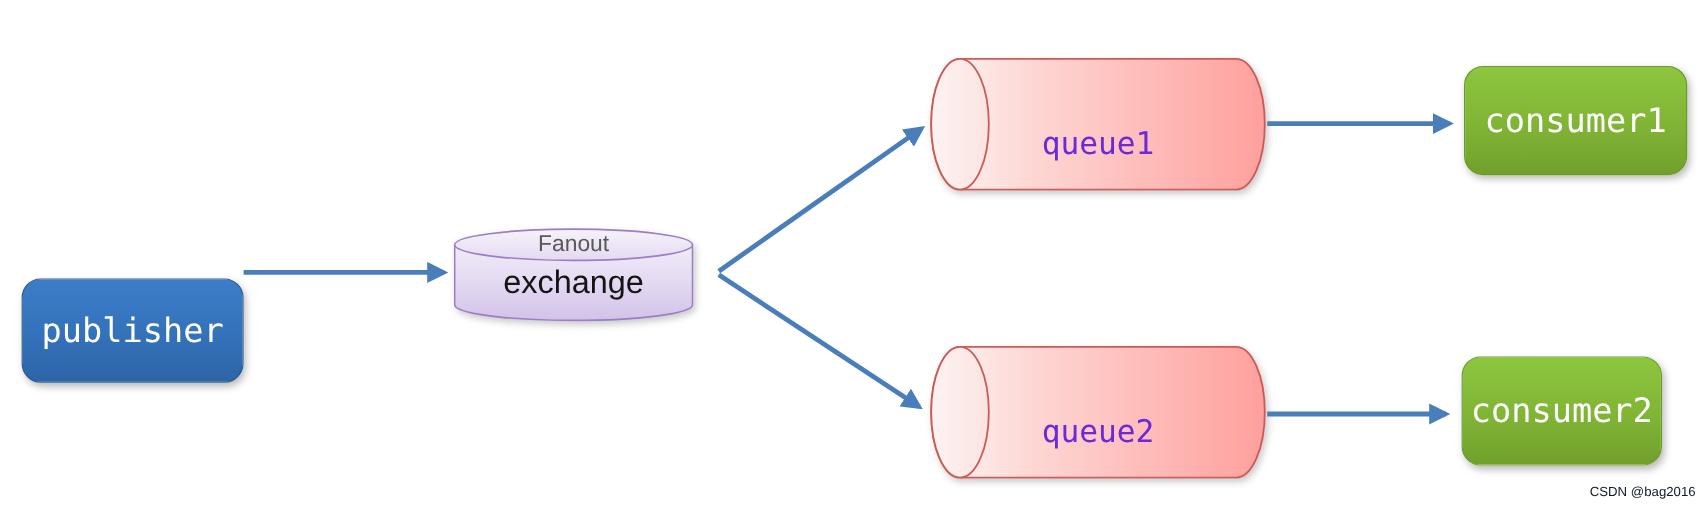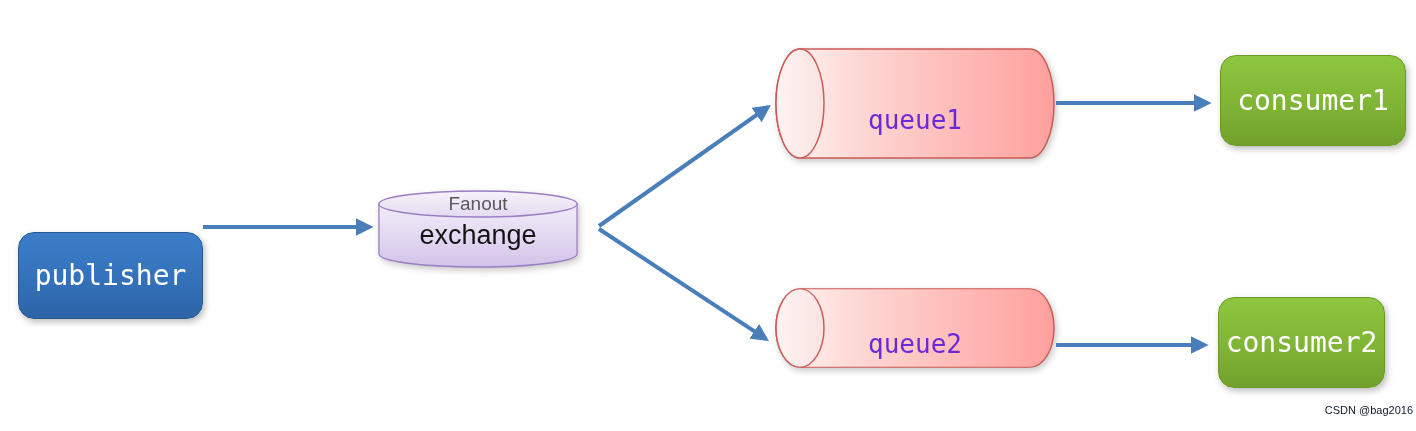--- a/index.html
+++ b/index.html
@@ -44,21 +44,21 @@
     position:absolute;left:0;top:3px;width:100%;text-align:center;
     font-family:"Liberation Sans", sans-serif;
     font-size:19px;line-height:22px;color:#595959;
   }
   .exchange-label{
     position:absolute;left:0;top:30px;width:100%;text-align:center;
     font-family:"Liberation Sans", sans-serif;
     font-size:27px;line-height:30px;color:#141414;
   }
   .node-queue1{left:775px;top:48px;width:280px;height:111px;}
-  .node-queue2{left:775px;top:288px;width:280px;height:80px;}
+  .node-queue2{left:775px;top:288px;width:280px;height:111px;}
   .queue-label{
     position:absolute;left:0;top:16px;width:100%;height:100%;
     display:flex;align-items:center;justify-content:center;
     font-size:26px;color:#6d28d9;
   }
   .watermark{
     position:absolute;left:1305px;top:404px;width:108px;
     font-family:"Liberation Sans", sans-serif;
     font-size:11px;color:#0f172a;text-align:right;white-space:nowrap;
   }

